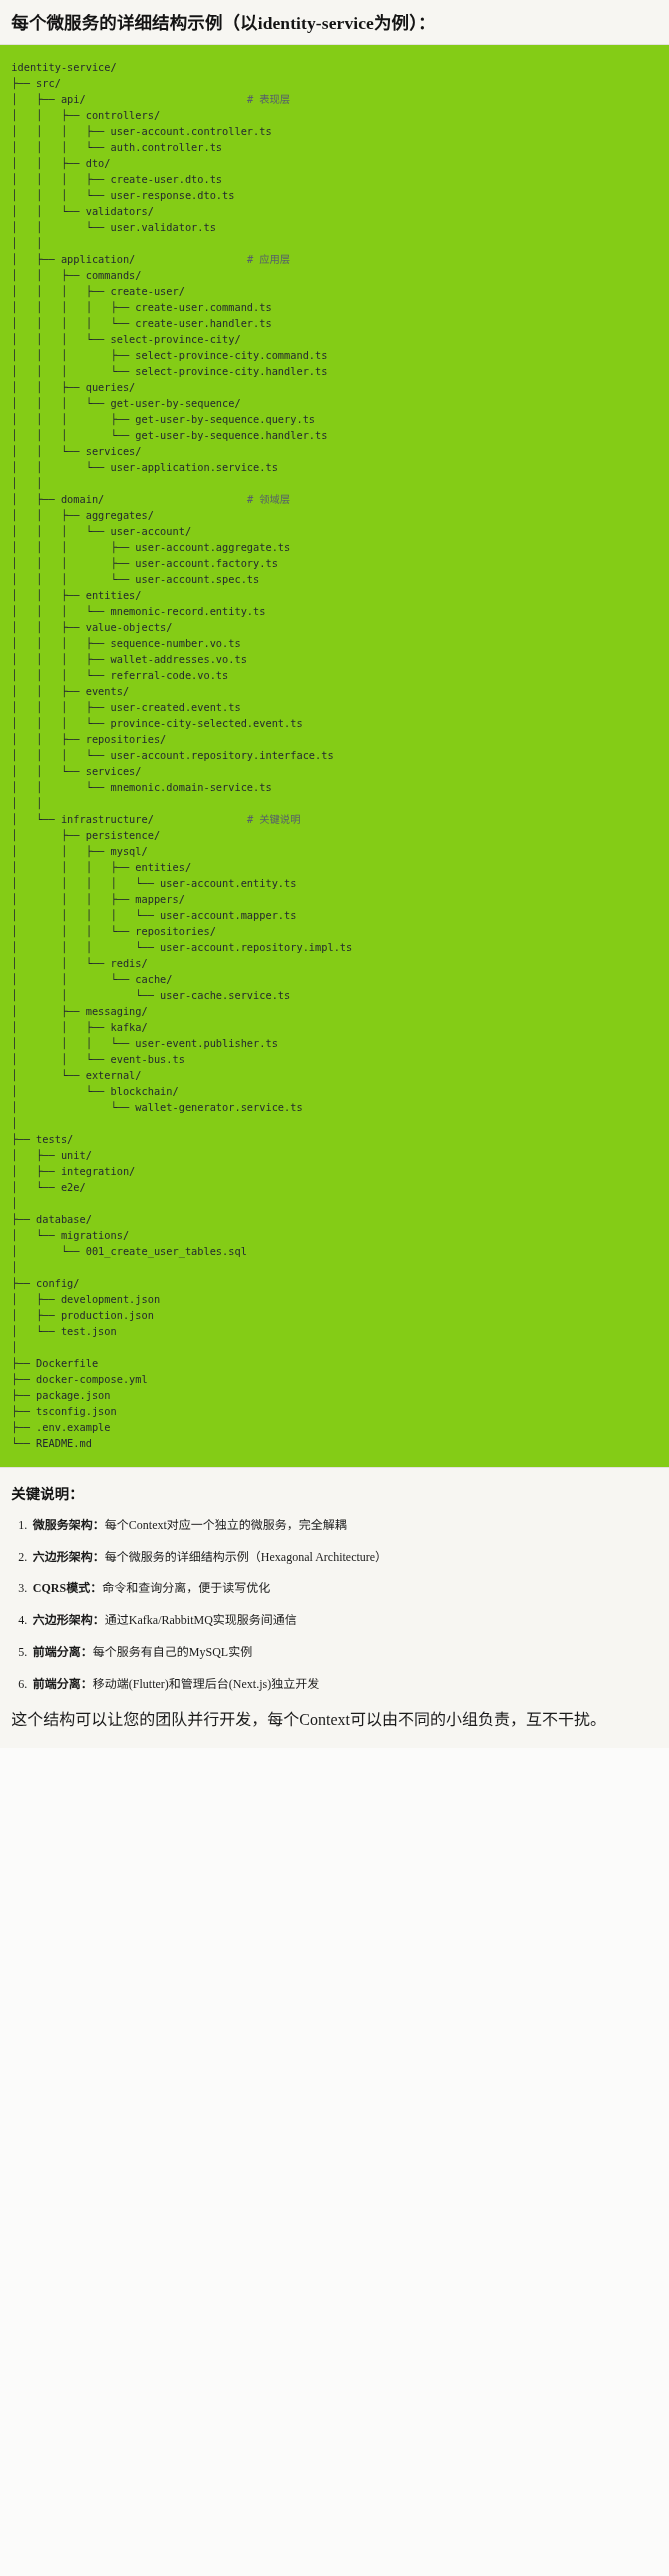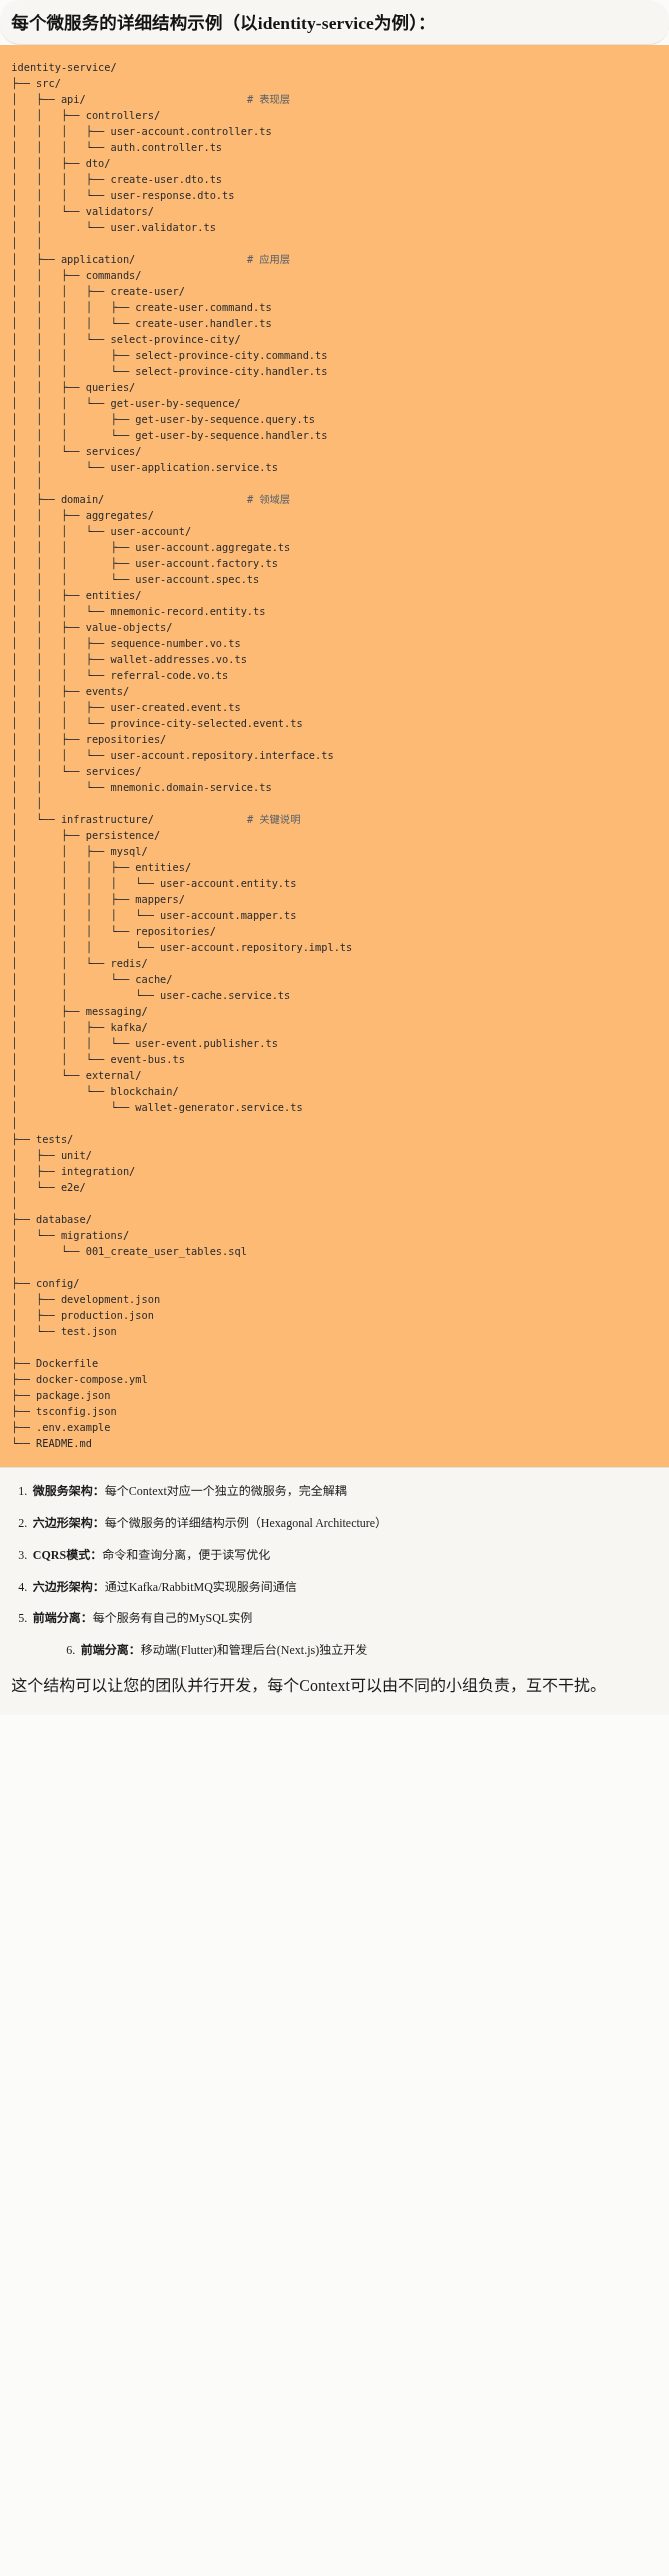--- a/index.html
+++ b/index.html
@@ -18,35 +18,34 @@
     width: 669px;
     box-sizing: border-box;
     background: #fbfbfa;
   }
 
   
   .title-band {
     background: #f7f6f2;
     padding: 12.5px 11.3px 10px 11.3px;
     border-bottom: 0.6px solid #e3e1dc;
-    border-radius: 20px;
   }
   .doc-title {
     font-family: "Liberation Serif", "DejaVu Serif", serif;
     font-weight: bold;
     font-size: 17.5px;
     line-height: 1.25;
     letter-spacing: 0.1px;
     margin: 0;
     color: #141414;
   }
 
   
   .code-block {
-    background: #fdba74;
+    background: #84cc16;
     padding: 13.8px 11.3px 16.3px 11.3px;
     border-bottom: 0.6px solid #e3e1dc;
   }
   pre.tree {
     margin: 0;
     font-family: "DejaVu Sans Mono", "Liberation Mono", monospace;
     font-size: 10.3px;
     line-height: 16px;
     color: #24292f;
     white-space: pre;
@@ -75,21 +74,20 @@
     padding: 0 0 0 19px;
     font-size: 12px;
     line-height: 1.5;
   }
   ol.notes-list > li {
     margin-bottom: 13.8px;
     padding-left: 2.5px;
   }
   ol.notes-list > li:last-child {
     margin-bottom: 0;
-    margin-left: 48px;
   }
   .note-term {
     font-weight: bold;
   }
   .note-sep {
     font-weight: bold;
   }
   .note-desc {
     font-weight: normal;
   }
@@ -193,20 +191,21 @@
 │
 ├── Dockerfile
 ├── docker-compose.yml
 ├── package.json
 ├── tsconfig.json
 ├── .env.example
 └── README.md</pre>
   </section>
 
   <section class="notes">
+    <h2 class="notes-title">关键说明：</h2>
 
     <ol class="notes-list">
       <li>
         <span class="note-term">微服务架构</span><span class="note-sep">：</span><span class="note-desc">每个Context对应一个独立的微服务，完全解耦</span>
       </li>
       <li>
         <span class="note-term">六边形架构</span><span class="note-sep">：</span><span class="note-desc">每个微服务的详细结构示例（Hexagonal Architecture）</span>
       </li>
       <li>
         <span class="note-term">CQRS模式</span><span class="note-sep">：</span><span class="note-desc">命令和查询分离，便于读写优化</span>

